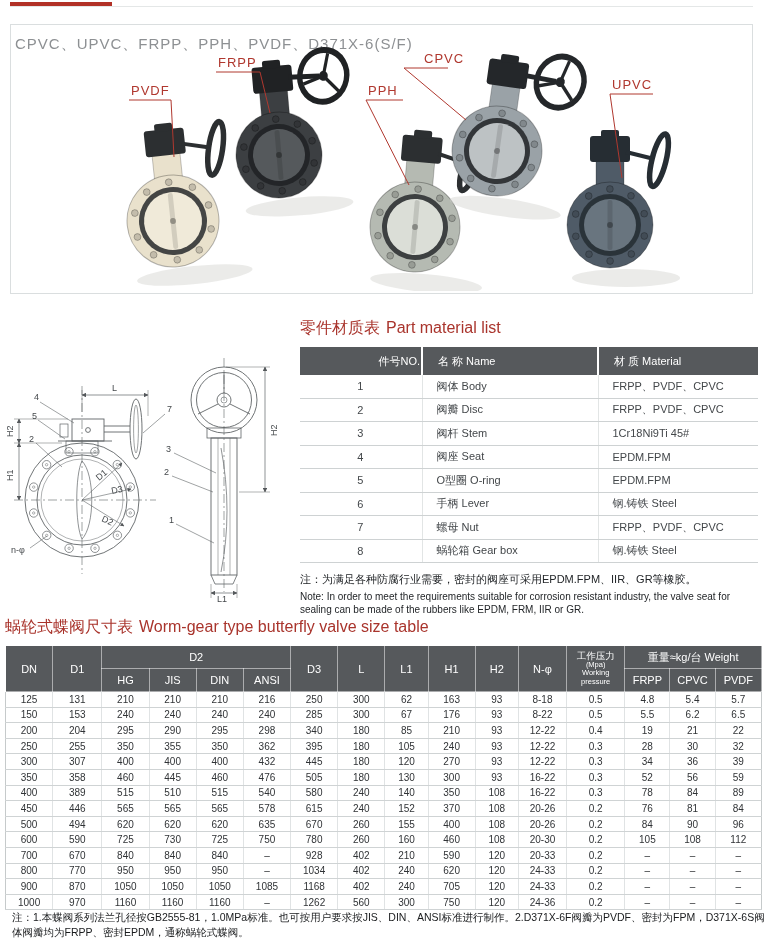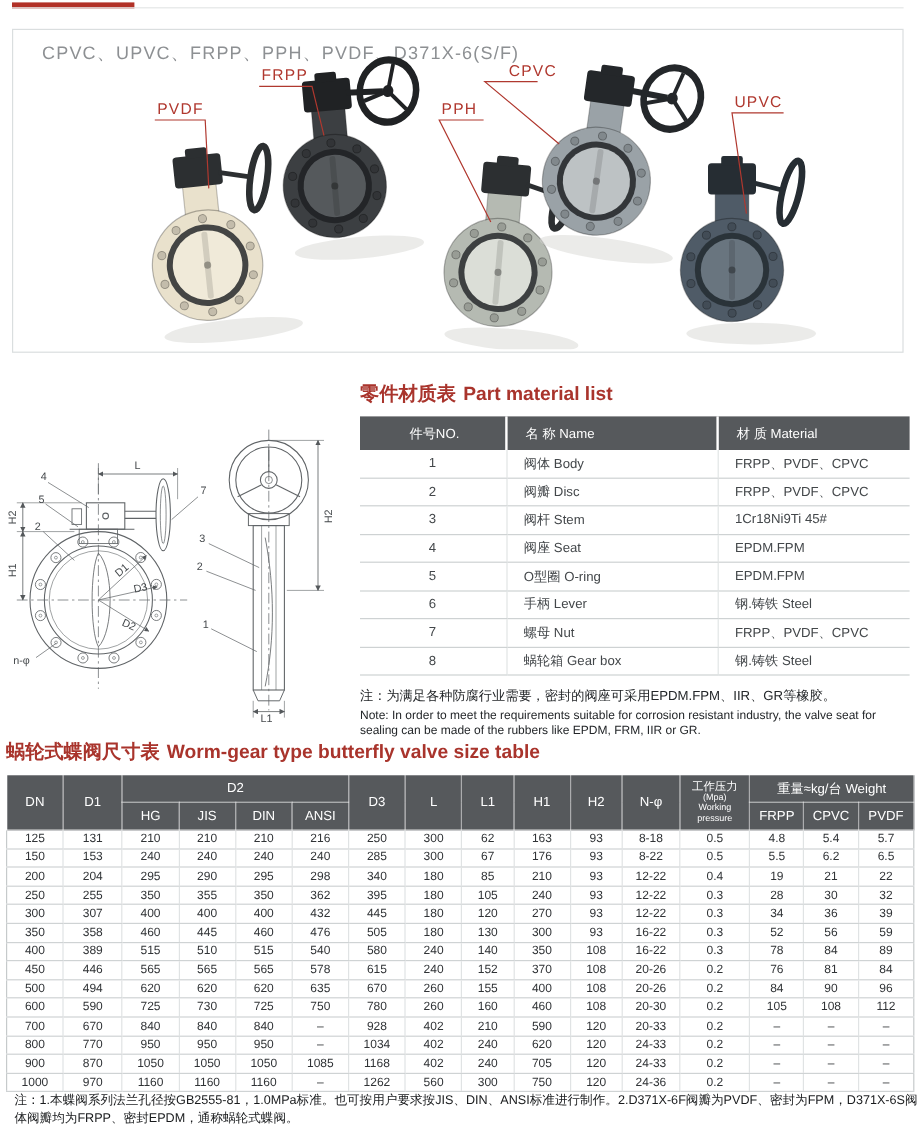--- a/index.html
+++ b/index.html
@@ -5,39 +5,39 @@
   html,body{margin:0;padding:0}
   body{width:767px;height:948px;position:relative;background:#fff;overflow:hidden;
        font-family:"Liberation Sans","DejaVu Sans",sans-serif;}
 
   
   .topbar-red{position:absolute;left:10px;top:2px;width:102px;height:5px;background:#b23127}
   .topbar-line{position:absolute;left:10px;top:6px;width:743px;height:1px;background:#e4e7e7}
 
   
   .product-box{position:absolute;left:10px;top:24px;width:741px;height:268px;border:1px solid #dadedf;background:#fff}
-  .product-title{position:absolute;left:24px;top:10px;font-size:15px;color:#8d9093;letter-spacing:1px;white-space:nowrap}
+  .product-title{position:absolute;left:4px;top:10px;font-size:15px;color:#8d9093;letter-spacing:1px;white-space:nowrap}
   .product-svg{position:absolute;left:0;top:0;width:741px;height:266px}
   .pl{fill:#b0382f;font-size:13px;letter-spacing:1px}
   .lead{stroke:#b0382f;stroke-width:1;fill:none}
 
   
   .drawing{position:absolute;left:2px;top:340px;width:290px;height:262px}
   .dimtext{font-size:9px;fill:#45494c}
 
   
-  .sec-head{font-size:16px;font-weight:bold;color:#a9342c;white-space:nowrap}
+  .sec-head{font-size:16px;font-weight:normal;color:#a9342c;white-space:nowrap}
   .sec-head .en{margin-left:6px}
 
   
   .mat{position:absolute;left:300px;top:318px;width:462px}
   table.mtable{border-collapse:collapse;width:458px;margin-top:8px;table-layout:fixed}
   .mtable th{background:#56595c;color:#fff;font-size:11px;font-weight:normal;height:26px;
              text-align:left;padding-left:15px;border-left:2px solid #fff}
-  .mtable th:first-child{border-left:none;text-align:center;padding-left:4px}
+  .mtable th:first-child{border-left:none;text-align:right;padding-left:4px}
   .mtable td{font-size:11px;color:#43474a;height:20.5px;border-bottom:1px solid #ced2d3;
              border-left:1px solid #e2e5e5;padding-left:14px}
   .mtable td:first-child{border-left:none;text-align:center;padding-left:0}
   .mnote{margin-top:9px;font-size:11px;color:#232629;width:462px}
   .mnote .en{font-size:10px;line-height:1.28;display:block;margin-top:4px}
 
   
   .size{position:absolute;left:5px;top:617px;width:607px}
   table.stable{border-collapse:collapse;table-layout:fixed;width:757px;margin-top:7px;border:1px solid #c6cacb}
   .stable thead th{background:#56595c;color:#fff;font-weight:normal;font-size:11px;

